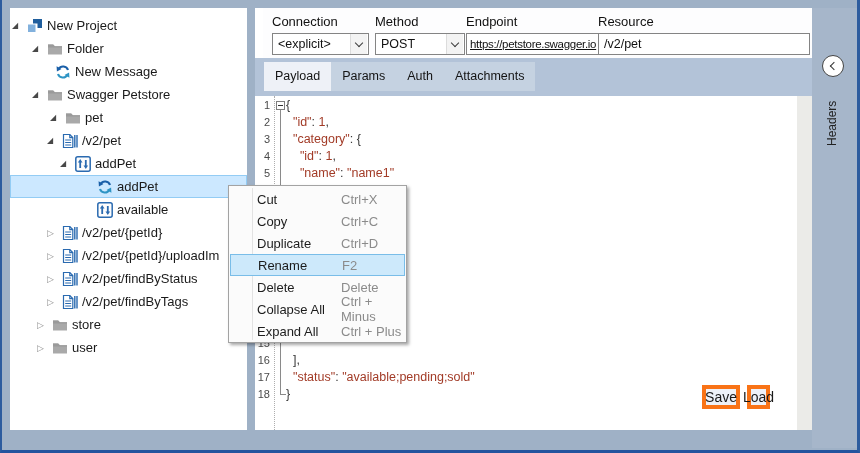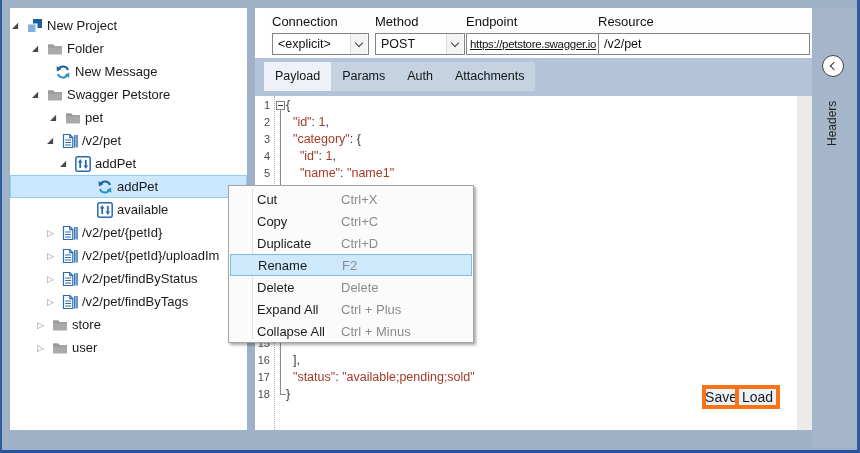--- a/index.html
+++ b/index.html
@@ -85,37 +85,37 @@
   .fold-elbow{ position:absolute; left:25px; top:298px; width:6px; border-top:1px solid #8a8a8a; }
 
   .editor-strip{ position:absolute; left:542px; top:0; width:15px; height:334px; background:#ebebe8; }
 
   .btn{
     position:absolute; top:289px; height:24px; font-size:14px; color:#1a1a1a;
     background:#edf1f8; border:4px solid #f97316; display:flex; align-items:center; justify-content:center;
     cursor:default;
   }
   .btn-save{ left:447px; width:38px; }
-  .btn-load{ left:480px; width:45px; }
+  .btn-load{ left:492px; width:23px; }
 
   
   .side-panel{ position:absolute; left:810px; top:8px; width:45px; height:440px; background:#a6b6ca; }
   .collapse-btn{
     position:absolute; left:10px; top:47px; width:22px; height:22px; border-radius:50%;
     background:#fff; border:1.5px solid #444; display:flex; align-items:center; justify-content:center;
   }
   .chev-left{ width:6px; height:6px; border-left:1.8px solid #333; border-bottom:1.8px solid #333; transform:rotate(45deg); margin-left:2px; }
   .side-label{
     position:absolute; left:13px; top:138px; font-size:12px; color:#222;
     transform:rotate(-90deg); transform-origin:0 0; white-space:nowrap;
   }
 
   
   .context-menu{
-    position:absolute; left:226px; top:185px; width:246px; height:158px;
+    position:absolute; left:226px; top:185px; width:179px; height:158px;
     background:#fbfbfb; border:1px solid #a3a3a3; box-shadow:2px 2px 3px rgba(0,0,0,.35);
     padding:2px 0; z-index:50;
   }
   .context-menu::before{ content:''; position:absolute; left:23px; top:2px; bottom:2px; border-left:1px solid #e2e2e2; }
   .mi{ position:relative; height:22px; display:flex; align-items:center; padding-left:28px; font-size:13px; color:#1c1c1c; }
   .mi .sc{ position:absolute; left:112px; color:#8b8b8b; }
   .mi.highlighted{ background:#cde9fb; border:1px solid #79bde8; margin:0 1px; padding-left:27px; }
   .mi.highlighted .sc{ left:111px; }
 </style>
 </head>
@@ -467,22 +467,22 @@
   </div>
       <div class="mi highlighted">
     <span class="lbl">Rename</span>
     <span class="sc">F2</span>
   </div>
       <div class="mi">
     <span class="lbl">Delete</span>
     <span class="sc">Delete</span>
   </div>
       <div class="mi">
+    <span class="lbl">Collapse All</span>
+    <span class="sc">Ctrl + Minus</span>
+  </div>
+      <div class="mi">
     <span class="lbl">Expand All</span>
     <span class="sc">Ctrl + Plus</span>
   </div>
-      <div class="mi">
-    <span class="lbl">Collapse All</span>
-    <span class="sc">Ctrl + Minus</span>
-  </div>
     </div>
 
 </div>
 
 </body></html>

